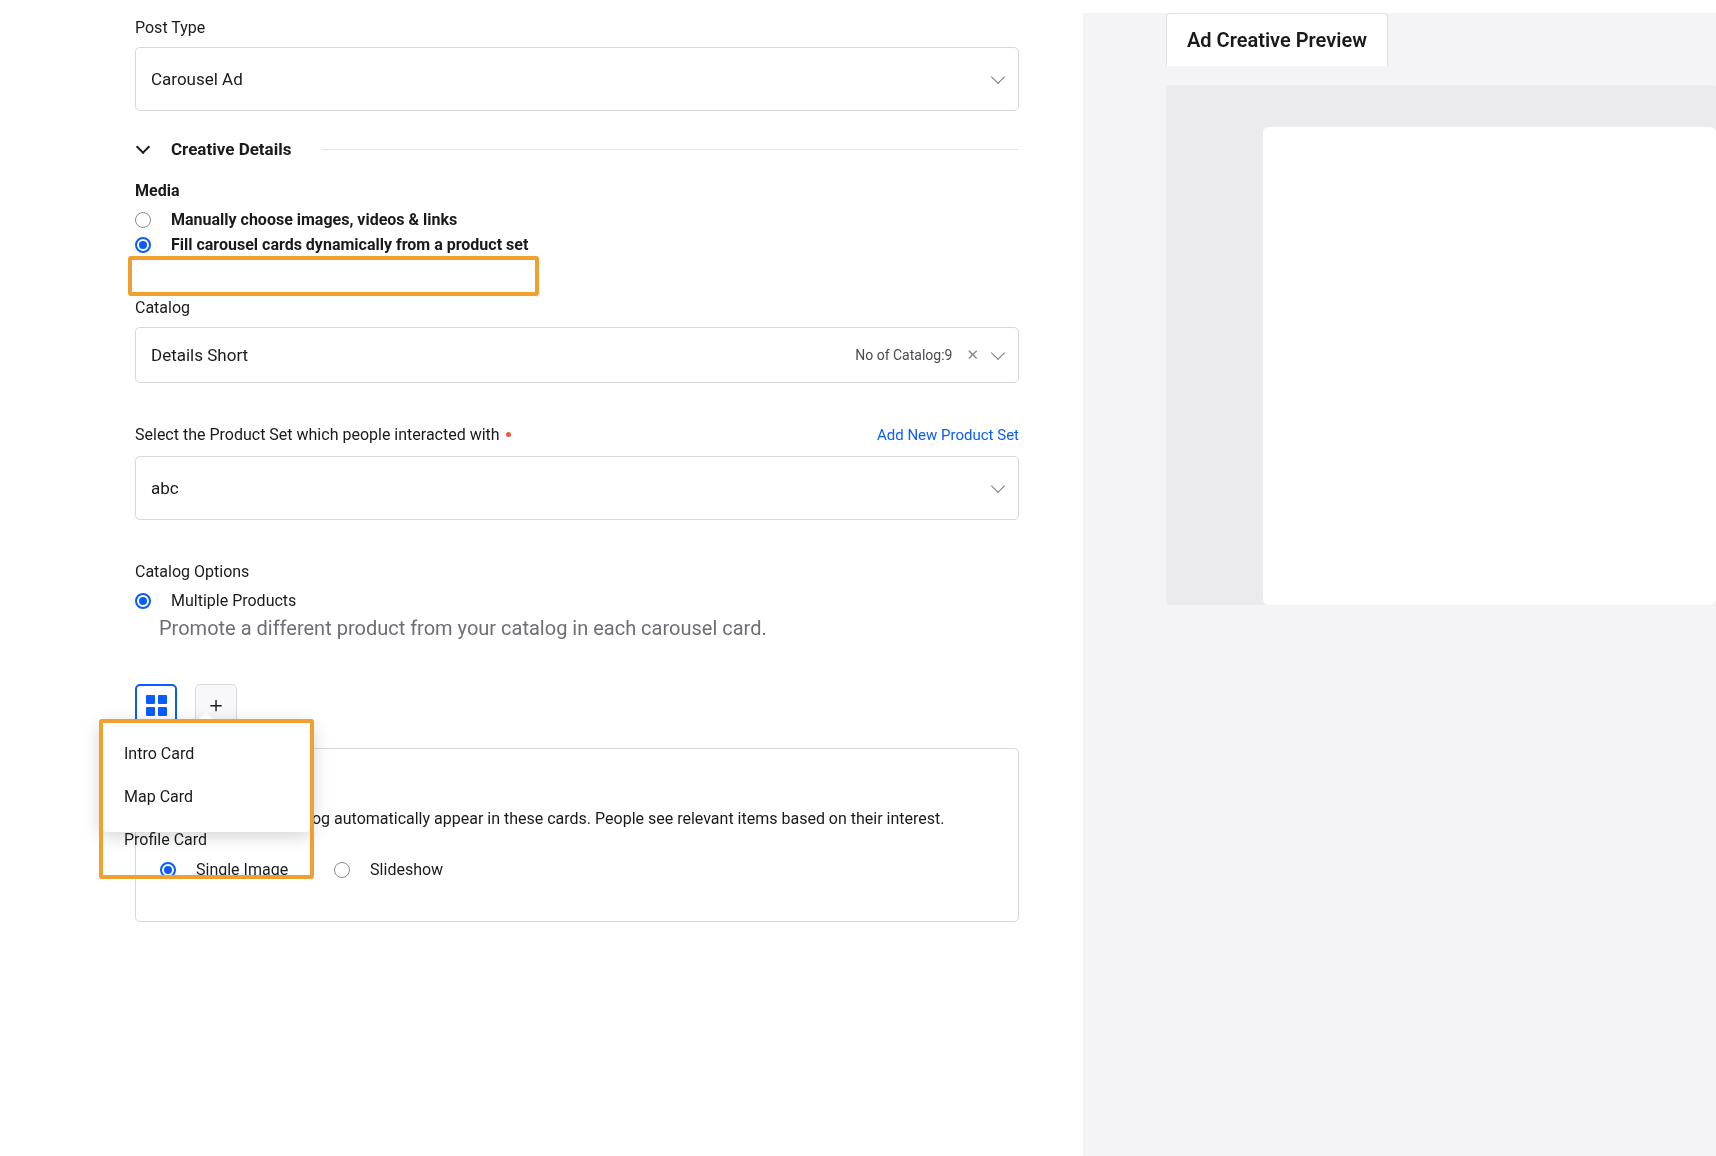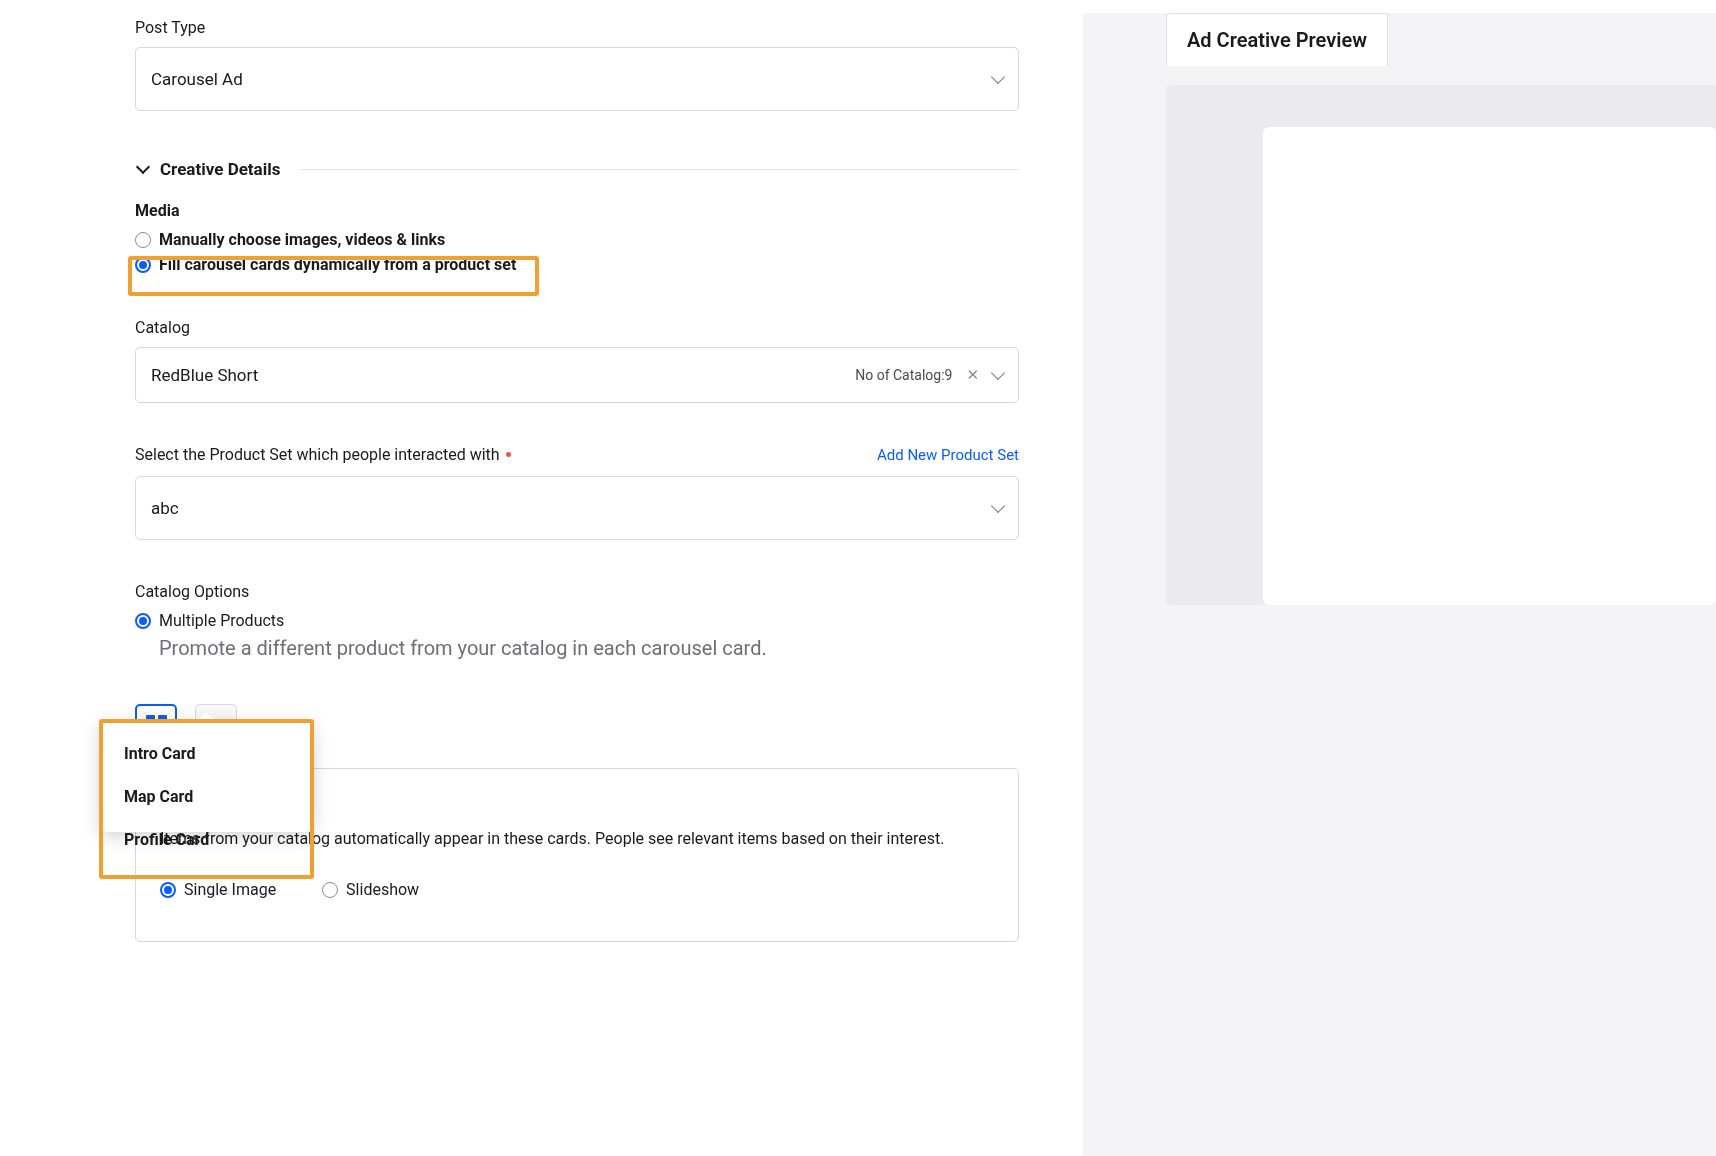--- a/index.html
+++ b/index.html
@@ -92,24 +92,24 @@
   .select-box .select-value { flex: 1; }
   .chev-down-sm {
     width: 10px; height: 10px;
     border-right: 1.5px solid #7a7a80;
     border-bottom: 1.5px solid #7a7a80;
     transform: rotate(45deg);
     margin-top: -4px;
   }
 
   .section-accordion {
-    margin-top: 48px;
+    margin-top: 28px;
     display: flex;
     align-items: center;
-    gap: 12px;
+    gap: 23px;
   }
   .section-accordion .chev {
     width: 10px; height: 10px;
     border-right: 2px solid #1a1a1a;
     border-bottom: 2px solid #1a1a1a;
     transform: rotate(45deg);
     margin-top: -4px;
     margin-left: 3px;
   }
   .section-title {
@@ -120,21 +120,21 @@
     flex: 1;
     height: 1px;
     background: #e4e4e8;
     margin-left: 8px;
   }
 
   .media-block { margin-top: 22px; width: 884px; font-weight: bold; }
   .radio-row {
     display: flex;
     align-items: center;
-    gap: 8px;
+    gap: 20px;
     margin-bottom: 6px;
     font-size: 16px;
     cursor: pointer;
   }
   .radio-circle {
     width: 16px; height: 16px;
     border-radius: 50%;
     border: 1.5px solid #8a8a90;
     display: inline-flex;
     align-items: center;
@@ -232,21 +232,20 @@
     position: absolute;
     left: 100px;
     top: 720px;
     width: 213px;
     height: 112px;
     background: #ffffff;
     box-shadow: 0 4px 18px rgba(0,0,0,0.18);
     border-radius: 8px;
     padding: 12px 0;
     z-index: 50;
-    font-weight: bold;
   }
   .dropdown-item {
     padding: 12px 24px;
     font-size: 16px;
     cursor: pointer;
   }
 
   .orange-highlight-2 {
     position: absolute;
     left: 99px;
@@ -294,21 +293,21 @@
     </div>
     <div class="radio-row">
       <span class="radio-circle selected"></span>
       <span>Fill carousel cards dynamically from a product set</span>
     </div>
   </div>
 
   <div class="catalog-block">
     <div class="field-label">Catalog</div>
     <div class="catalog-select">
-      <span class="cval">RedBlue Short</span>
+      <span class="cval">Details Short</span>
       <span class="count">No of Catalog:9</span>
       <span class="x-icon">✕</span>
       <span class="chev-down-sm"></span>
     </div>
   </div>
 
   <div class="productset-block">
     <div class="ps-header">
       <span class="ps-label">
         <span>Select the Product Set which people interacted with</span>

